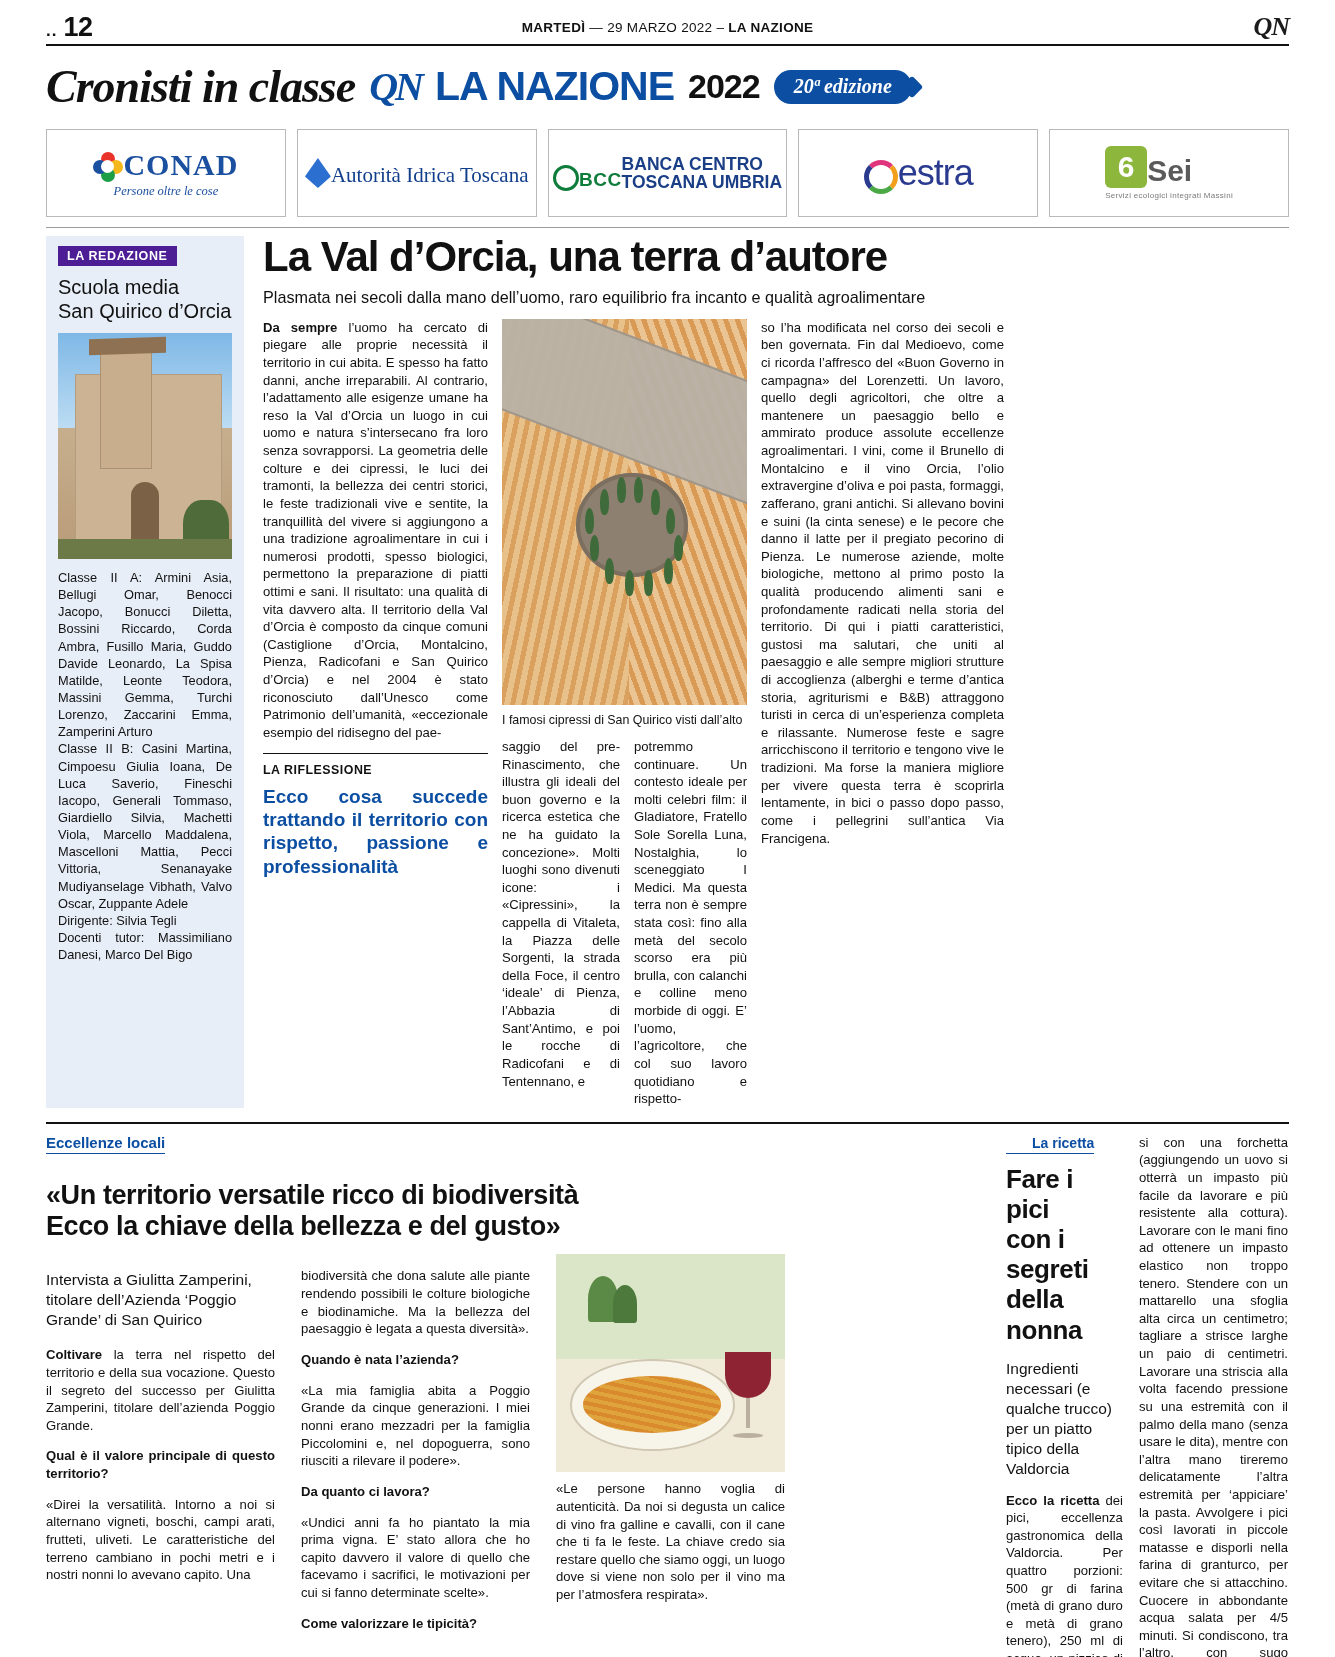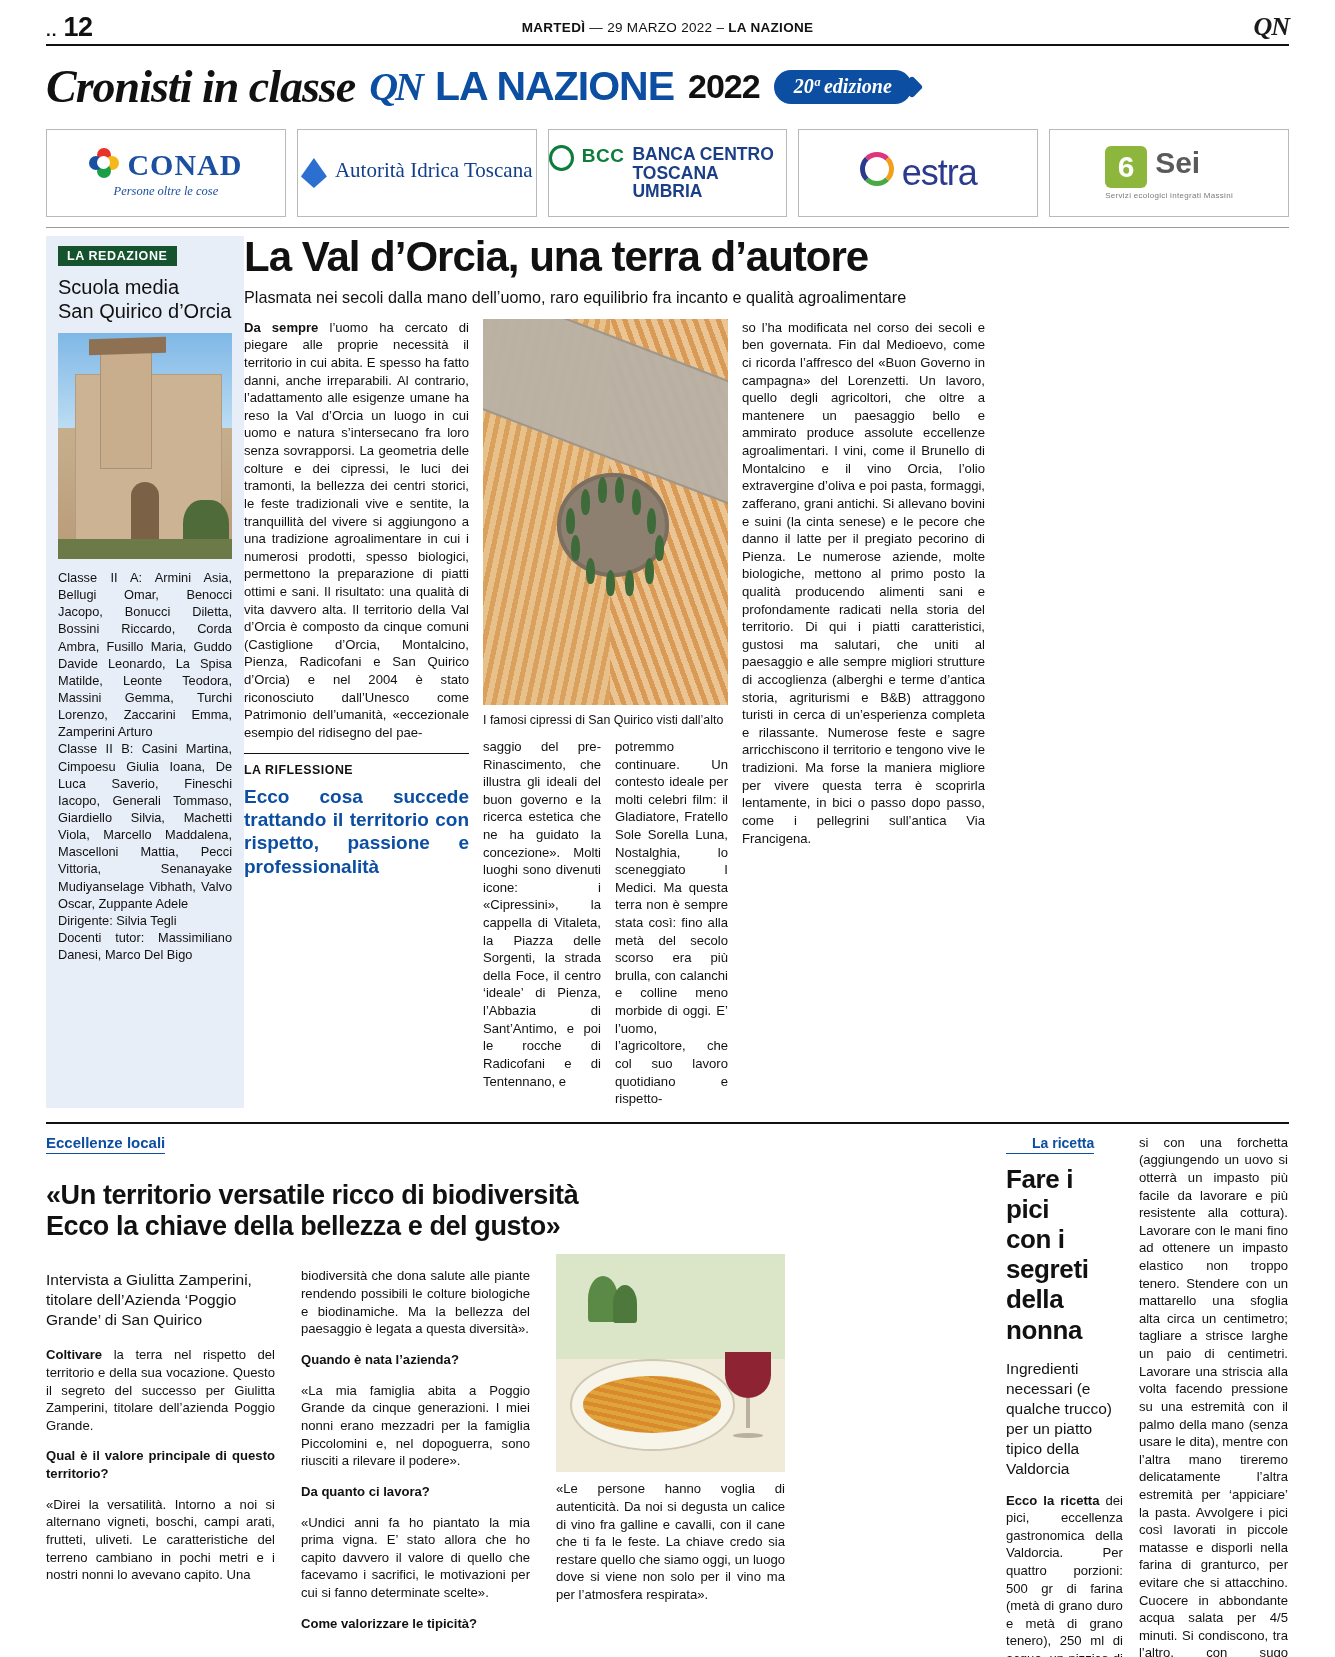--- a/index.html
+++ b/index.html
@@ -45,54 +45,54 @@
     position:relative;
   }
   .edition:after{
     content:""; position:absolute; right:-8px; top:50%; width:16px; height:16px;
     background:#0b4ea2; transform:translateY(-50%) rotate(45deg); border-radius:3px; z-index:-1;
   }
 
   
   .sponsors { display:flex; gap:11px; margin-top:6px; }
   .sp { border:1px solid #b9b9b9; height:88px; flex:1; display:flex; align-items:center; justify-content:center; background:#fff; }
-  .sp-inner { display:flex; align-items:flex-start; gap:8px; }
+  .sp-inner { display:flex; align-items:flex-end; }
   .conad-flower { width:30px; height:30px; position:relative; }
   .conad-flower span{ position:absolute; width:14px; height:14px; border-radius:50%; }
   .conad-text { font-family:"Liberation Serif", serif; font-weight:bold; font-size:30px; color:#1b4fa0; letter-spacing:1px; }
   .conad-sub { font-family:"Liberation Serif", serif; font-style:italic; font-size:12.5px; color:#1b4fa0; text-align:center; margin-top:2px;}
   .aut-text { font-family:"Liberation Serif", serif; font-size:21px; color:#123f8c; }
   .bcc-text1 { font-weight:bold; font-size:19px; color:#0e7c3a; letter-spacing:0.5px;}
   .bcc-text2 { font-weight:bold; font-size:17.5px; color:#1b3f86; line-height:1.05;}
   .estra { font-family:"Liberation Sans", sans-serif; font-size:36px; color:#2a3a8f; letter-spacing:-1px;}
   .sei-sq { width:42px; height:42px; background:#8cb63c; color:#fff; border-radius:6px; display:flex; align-items:center; justify-content:center; font-size:30px; font-weight:bold;}
   .sei-text { font-size:30px; color:#5a5a5a; font-weight:bold;}
   .sei-sub { font-size:8px; color:#7a7a7a; letter-spacing:0.3px; margin-top:3px;}
 
   
   .rule-top { border-top:1px solid #9a9a9a; margin-top:10px; }
   .content { display:flex; gap:0; margin-top:8px; }
 
   
   .leftbox { width:198px; background:#e8eef8; padding:10px 12px 14px 12px; }
-  .redazione-tag { background:#14532d; color:#fff; font-size:12.5px; font-weight:bold; letter-spacing:0.6px; display:inline-block; padding:3px 9px; }
+  .redazione-tag { background:#4c1d95; color:#fff; font-size:12.5px; font-weight:bold; letter-spacing:0.6px; display:inline-block; padding:3px 9px; }
   .school { font-size:20px; font-weight:normal; line-height:1.2; margin-top:9px; }
   .photo { width:100%; height:226px; margin-top:10px; background:linear-gradient(#8fc3e8 0%, #aed6f1 28%, #c9b392 29%, #b99b78 100%); position:relative; overflow:hidden; }
   .photo .sky{ position:absolute; inset:0 0 58% 0; background:linear-gradient(#7fb8e6,#bcdcf3);}
   .photo .church{ position:absolute; left:10%; right:6%; bottom:0; top:18%; background:#cbb393; border:1px solid #b49d7f;}
   .photo .tower{ position:absolute; left:24%; width:30%; top:6%; bottom:40%; background:#c8ae8c; border:1px solid #ab9274;}
   .photo .roof{ position:absolute; left:18%; width:44%; top:2%; height:7%; background:#8e7152; transform:skewY(-2deg);}
   .photo .door{ position:absolute; left:42%; width:16%; bottom:0; height:34%; background:#7b6146; border-radius:26px 26px 0 0;}
   .photo .bush{ position:absolute; right:2%; bottom:0; width:26%; height:26%; background:#4f6b3a; border-radius:40% 40% 0 0;}
   .photo .grass{ position:absolute; left:0; right:0; bottom:0; height:9%; background:#6b7a46;}
   .names { font-size:12.8px; line-height:1.34; margin-top:10px; text-align:justify; }
   .names b { font-weight:normal; }
 
   
-  .article { flex:1; padding-left:0; }
+  .article { flex:1; padding-left:19px; }
   .headline { font-size:42px; font-weight:bold; letter-spacing:-1px; line-height:1.02; }
   .subhead { font-size:16.2px; margin-top:9px; }
   .cols3 { display:flex; gap:14px; margin-top:12px; }
   .col { width:225px; font-size:13.1px; line-height:1.345; text-align:justify; hyphens:auto; }
   .col.wide { width:243px; }
   .col p { margin:0 0 0 0; }
   .col b.lead { font-weight:bold; }
   .center-col { width:245px; }
   .artwork { width:245px; height:386px; background:#e6c9a0; position:relative; overflow:hidden; }
   .artwork .fieldL { position:absolute; inset:0; background:

